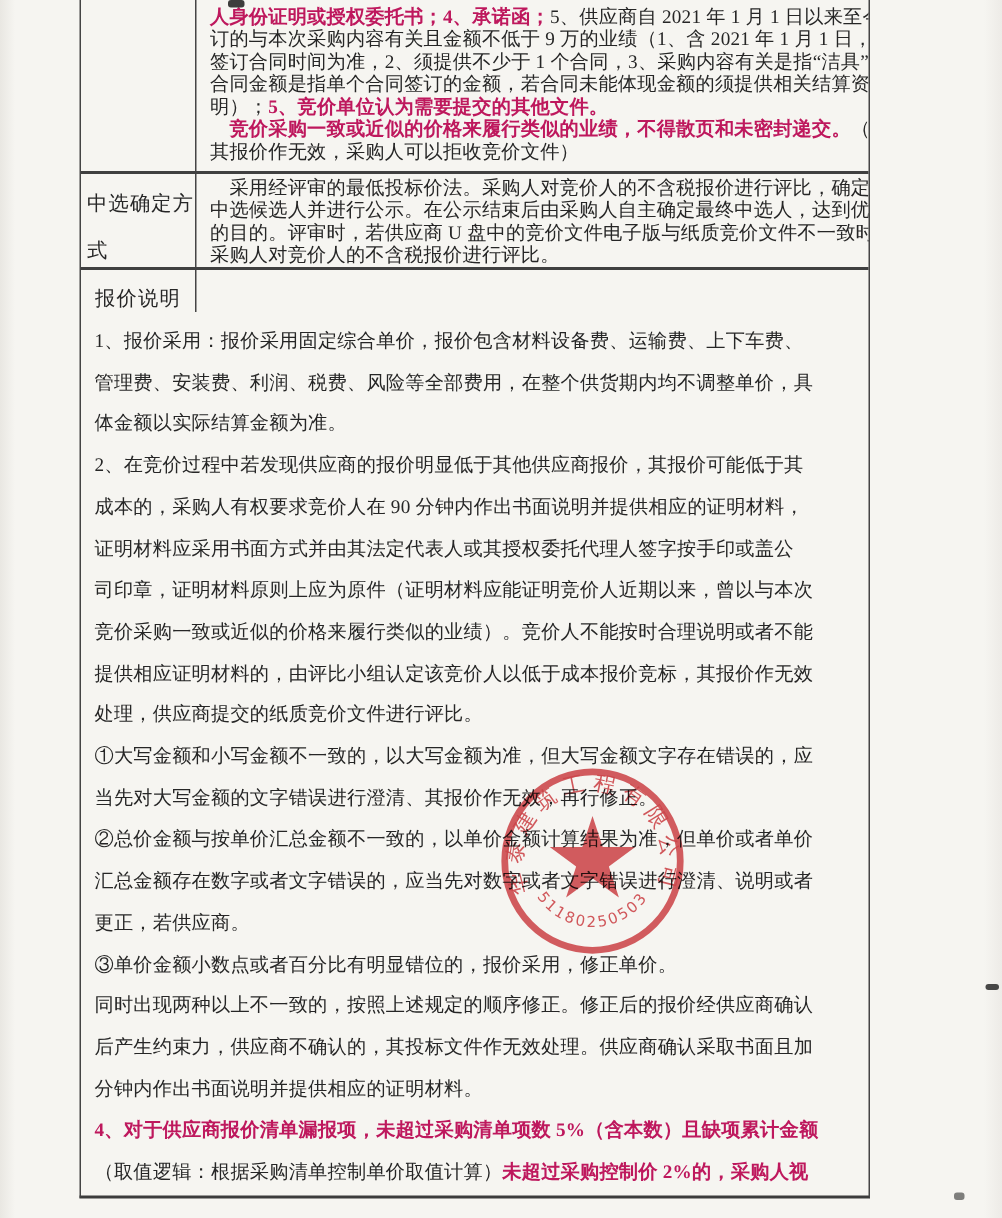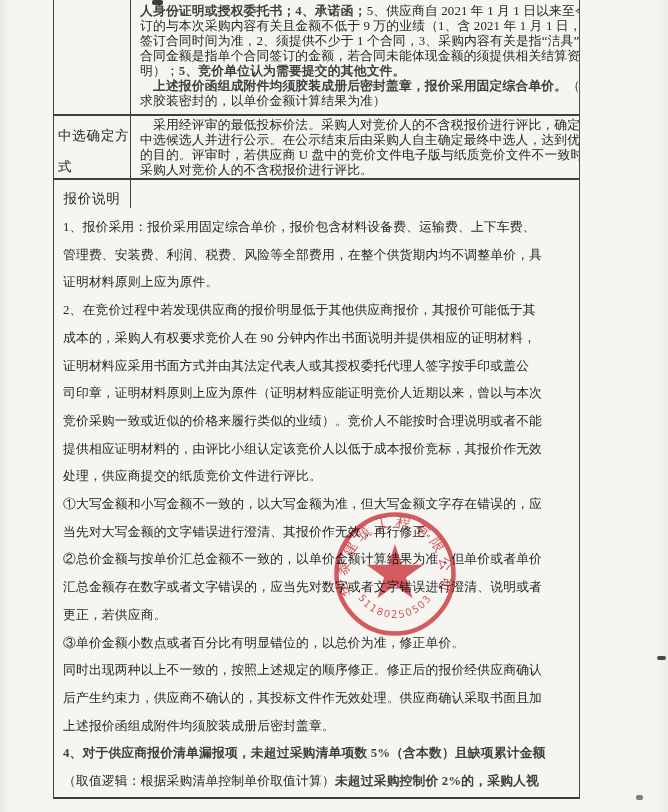--- a/index.html
+++ b/index.html
@@ -24,21 +24,21 @@
   .cell.label{width:77px;border-right:1.5px solid #454545;flex:none;}
   .cell.content{flex:1;padding-left:9px;padding-right:2px;}
   
   .ln{white-space:pre;letter-spacing:.15px;}
   .lines-sm .ln{font-size:12.8px;line-height:15.1px;}
   .row1 .cell.content{padding-top:3.5px;}
   .row2 .cell.content{padding-top:2px;}
   .row2 .ln{line-height:15.1px;}
   .row3 .cell.content{padding-top:6px;}
   .lines-lg .ln{font-size:12.8px;line-height:27.7px;}
-  .bd{font-weight:bold;color:#404040;}
+  .bd{font-weight:bold;color:#be185d;}
   
   .label-wrap{width:72px;margin:4px 0 0 4px;font-size:13.5px;line-height:31px;letter-spacing:.8px;}
   .label-center{margin-top:10px;text-align:center;font-size:13.5px;letter-spacing:.8px;}
   
   .seal{position:absolute;left:331px;top:509px;width:128px;height:130px;
         mix-blend-mode:multiply;opacity:.93;pointer-events:none;}
   
   .artifact{position:absolute;background:#1c1c1c;border-radius:2px;}
   .a1{left:152px;top:0;width:11px;height:5px;opacity:.85;}
   .a2{left:657px;top:656px;width:9px;height:4px;opacity:.8;}
@@ -52,22 +52,22 @@
   <div class="table">
 
     <div class="row row1">
       <div class="cell label"></div>
       <div class="cell content lines-sm">
           <div class="ln"><span class="bd">人身份证明或授权委托书；4、承诺函；</span><span>5、供应商自 2021 年 1 月 1 日以来至今签</span></div>
           <div class="ln"><span>订的与本次采购内容有关且金额不低于 9 万的业绩（1、含 2021 年 1 月 1 日，以</span></div>
           <div class="ln"><span>签订合同时间为准，2、须提供不少于 1 个合同，3、采购内容有关是指“洁具”，4、</span></div>
           <div class="ln"><span>合同金额是指单个合同签订的金额，若合同未能体现金额的须提供相关结算资料证</span></div>
           <div class="ln"><span>明）；</span><span class="bd">5、竞价单位认为需要提交的其他文件。</span></div>
-          <div class="ln"><span>　</span><span class="bd">上述报价函组成附件均须胶装成册后密封盖章，报价采用固定综合单价。</span><span>（未按要</span></div>
-          <div class="ln"><span>求胶装密封的，以单价金额计算结果为准）</span></div>
+          <div class="ln"><span>　</span><span class="bd">竞价采购一致或近似的价格来履行类似的业绩，不得散页和未密封递交。</span><span>（未按要</span></div>
+          <div class="ln"><span>其报价作无效，采购人可以拒收竞价文件）</span></div>
         </div>
     </div>
 
     <div class="row row2">
       <div class="cell label">
         <div class="label-wrap">中选确定方式</div>
       </div>
       <div class="cell content lines-sm">
           <div class="ln"><span>　采用经评审的最低投标价法。采购人对竞价人的不含税报价进行评比，确定前三名</span></div>
           <div class="ln"><span>中选候选人并进行公示。在公示结束后由采购人自主确定最终中选人，达到优质采购</span></div>
@@ -76,37 +76,37 @@
         </div>
     </div>
 
     <div class="row row3">
       <div class="cell label">
         <div class="label-center">报价说明</div>
       </div>
       <div class="cell content lines-lg">
           <div class="ln"><span>1、报价采用：报价采用固定综合单价，报价包含材料设备费、运输费、上下车费、</span></div>
           <div class="ln"><span>管理费、安装费、利润、税费、风险等全部费用，在整个供货期内均不调整单价，具</span></div>
-          <div class="ln"><span>证明材料原则上应为原件。</span></div>
+          <div class="ln"><span>体金额以实际结算金额为准。</span></div>
           <div class="ln"><span>2、在竞价过程中若发现供应商的报价明显低于其他供应商报价，其报价可能低于其</span></div>
           <div class="ln"><span>成本的，采购人有权要求竞价人在 90 分钟内作出书面说明并提供相应的证明材料，</span></div>
           <div class="ln"><span>证明材料应采用书面方式并由其法定代表人或其授权委托代理人签字按手印或盖公</span></div>
           <div class="ln"><span>司印章，证明材料原则上应为原件（证明材料应能证明竞价人近期以来，曾以与本次</span></div>
           <div class="ln"><span>竞价采购一致或近似的价格来履行类似的业绩）。竞价人不能按时合理说明或者不能</span></div>
           <div class="ln"><span>提供相应证明材料的，由评比小组认定该竞价人以低于成本报价竞标，其报价作无效</span></div>
           <div class="ln"><span>处理，供应商提交的纸质竞价文件进行评比。</span></div>
           <div class="ln"><span>①大写金额和小写金额不一致的，以大写金额为准，但大写金额文字存在错误的，应</span></div>
           <div class="ln"><span>当先对大写金额的文字错误进行澄清、其报价作无效，再行修正。</span></div>
           <div class="ln"><span>②总价金额与按单价汇总金额不一致的，以单价金额计算结果为准，但单价或者单价</span></div>
           <div class="ln"><span>汇总金额存在数字或者文字错误的，应当先对数字或者文字错误进行澄清、说明或者</span></div>
           <div class="ln"><span>更正，若供应商。</span></div>
-          <div class="ln"><span>③单价金额小数点或者百分比有明显错位的，以总价为准，修正单价。</span></div>
+          <div class="ln"><span>③单价金额小数点或者百分比有明显错位的，报价采用，修正单价。</span></div>
           <div class="ln"><span>同时出现两种以上不一致的，按照上述规定的顺序修正。修正后的报价经供应商确认</span></div>
           <div class="ln"><span>后产生约束力，供应商不确认的，其投标文件作无效处理。供应商确认采取书面且加</span></div>
-          <div class="ln"><span>上述报价函组成附件均须胶装成册后密封盖章。</span></div>
+          <div class="ln"><span>分钟内作出书面说明并提供相应的证明材料。</span></div>
           <div class="ln"><span class="bd">4、对于供应商报价清单漏报项，未超过采购清单项数 5%（含本数）且缺项累计金额</span></div>
           <div class="ln"><span>（取值逻辑：根据采购清单控制单价取值计算）</span><span class="bd">未超过采购控制价 2%的，采购人视</span></div>
         </div>
     </div>
 
   </div>
 
   <div class="seal">
     <svg width="128" height="130" viewBox="0 0 128 130" xmlns="http://www.w3.org/2000/svg">
       <defs>

